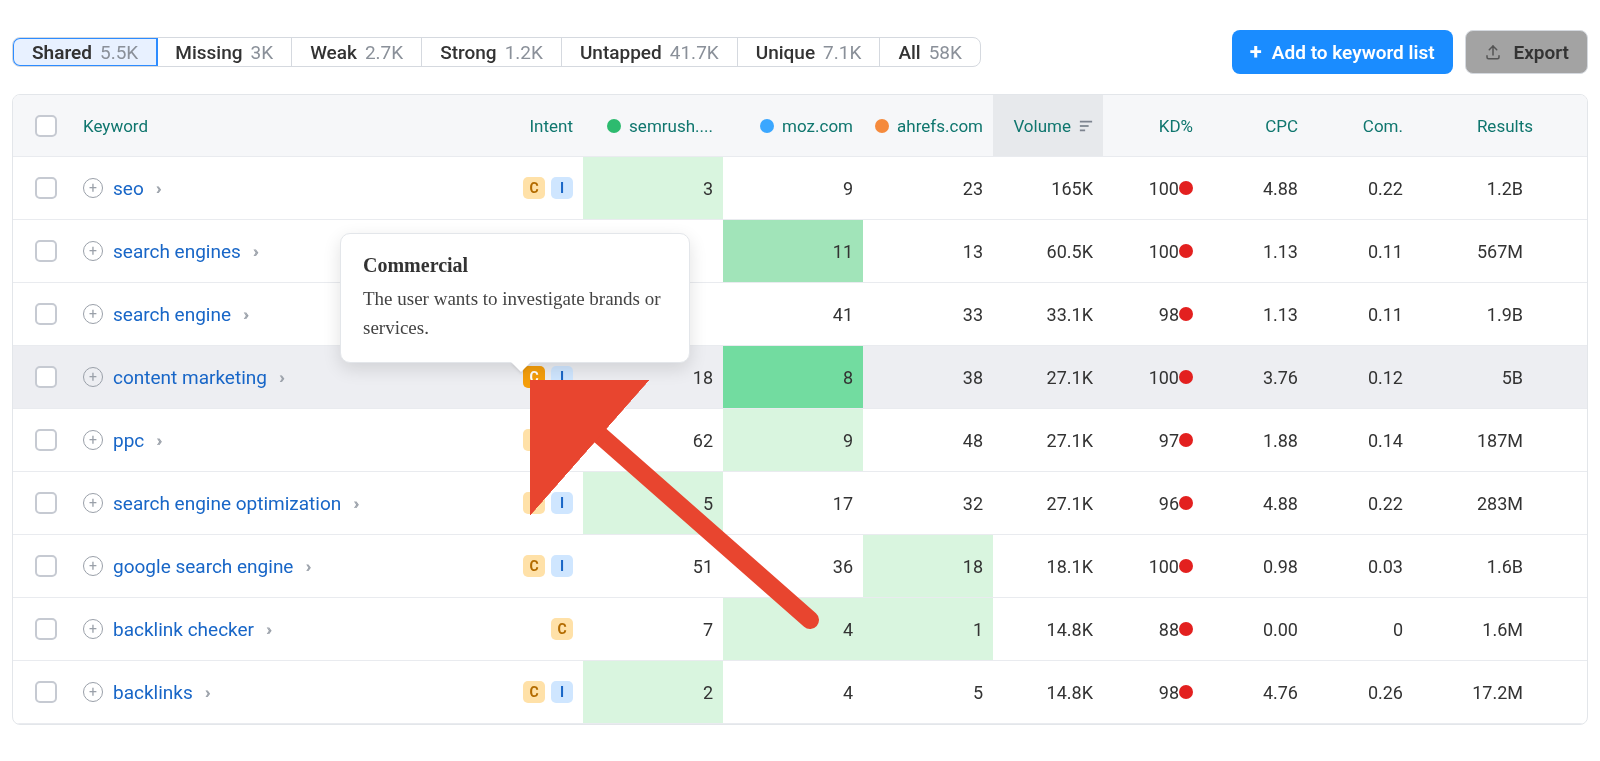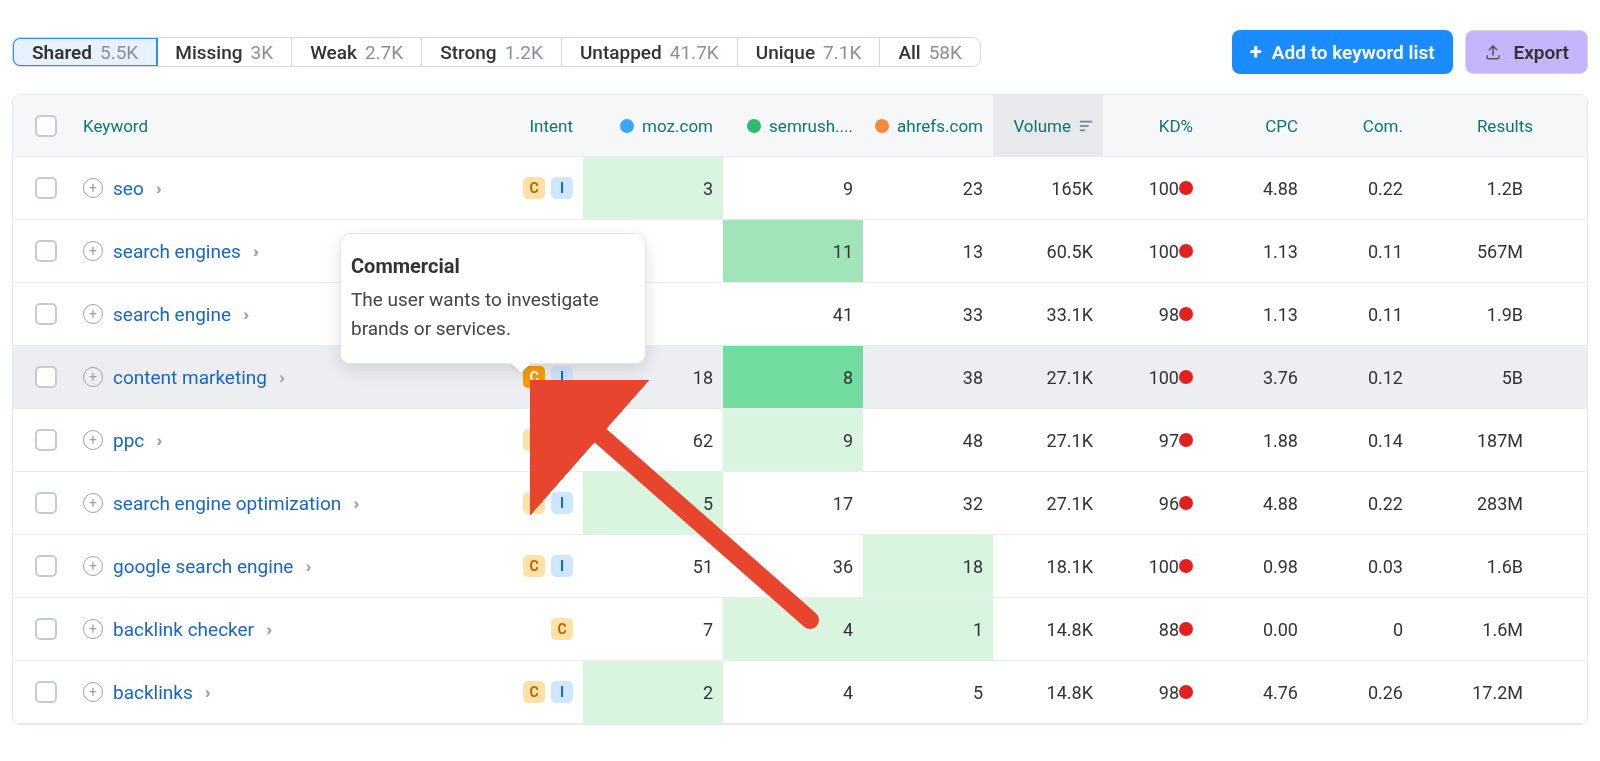--- a/index.html
+++ b/index.html
@@ -66,21 +66,21 @@
     font-weight: 600;
     cursor: pointer;
     gap: 10px;
   }
   .btn-primary {
     background: #1a8cff;
     color: #fff;
     border: none;
   }
   .btn-secondary {
-    background: #c4b5fd;
+    background: #a3a3a3;
     color: #333;
     border: 1px solid #d5d9df;
     gap: 12px;
   }
   .icon-plus { font-size: 22px; font-weight: 700; line-height: 0; }
   .icon-export { width: 18px; height: 18px; }
 
   
   .table {
     width: 100%;
@@ -182,27 +182,28 @@
   
   .hl-light { background: #d9f5df; }
   .hl-mid   { background: #a1e4b9; }
   .hl-strong{ background: #72dca0; }
 
   
   .tooltip {
     position: absolute;
     left: 340px;
     top: 233px;
-    width: 306px;
+    width: 350px;
     background: #fff;
     border: 1px solid #e3e6ea;
     border-radius: 10px;
     box-shadow: 0 6px 18px rgba(0,0,0,0.12);
-    padding: 20px 10px;
+    padding: 20px 22px;
     z-index: 20;
+    font-family: Liberation Serif, serif;
   }
   .tooltip::after {
     content: '';
     position: absolute;
     bottom: -10px;
     left: 170px;
     width: 0; height: 0;
     border-left: 10px solid transparent;
     border-right: 10px solid transparent;
     border-top: 10px solid #fff;
@@ -278,26 +279,26 @@
       <div class="cell">
           <div class="checkbox"></div>
         </div>
       <div class="cell">
           <span>Keyword</span>
         </div>
       <div class="cell right">
           <span>Intent</span>
         </div>
       <div class="cell right">
+        <span class="domain-dot dot-sem"></span>
+        <span>semrush....</span>
+      </div>
+      <div class="cell right">
         <span class="domain-dot dot-moz"></span>
         <span>moz.com</span>
-      </div>
-      <div class="cell right">
-        <span class="domain-dot dot-sem"></span>
-        <span>semrush....</span>
       </div>
       <div class="cell right">
         <span class="domain-dot dot-ahr"></span>
         <span>ahrefs.com</span>
       </div>
       <div class="cell vol-col header-cell">
         <span>Volume</span>
         <svg class="sort-icon" width="14" height="14" viewBox="0 0 16 16">
           <rect x="1" y="2" width="14" height="2" fill="#7d848f"></rect>
           <rect x="1" y="7" width="10" height="2" fill="#7d848f"></rect>

